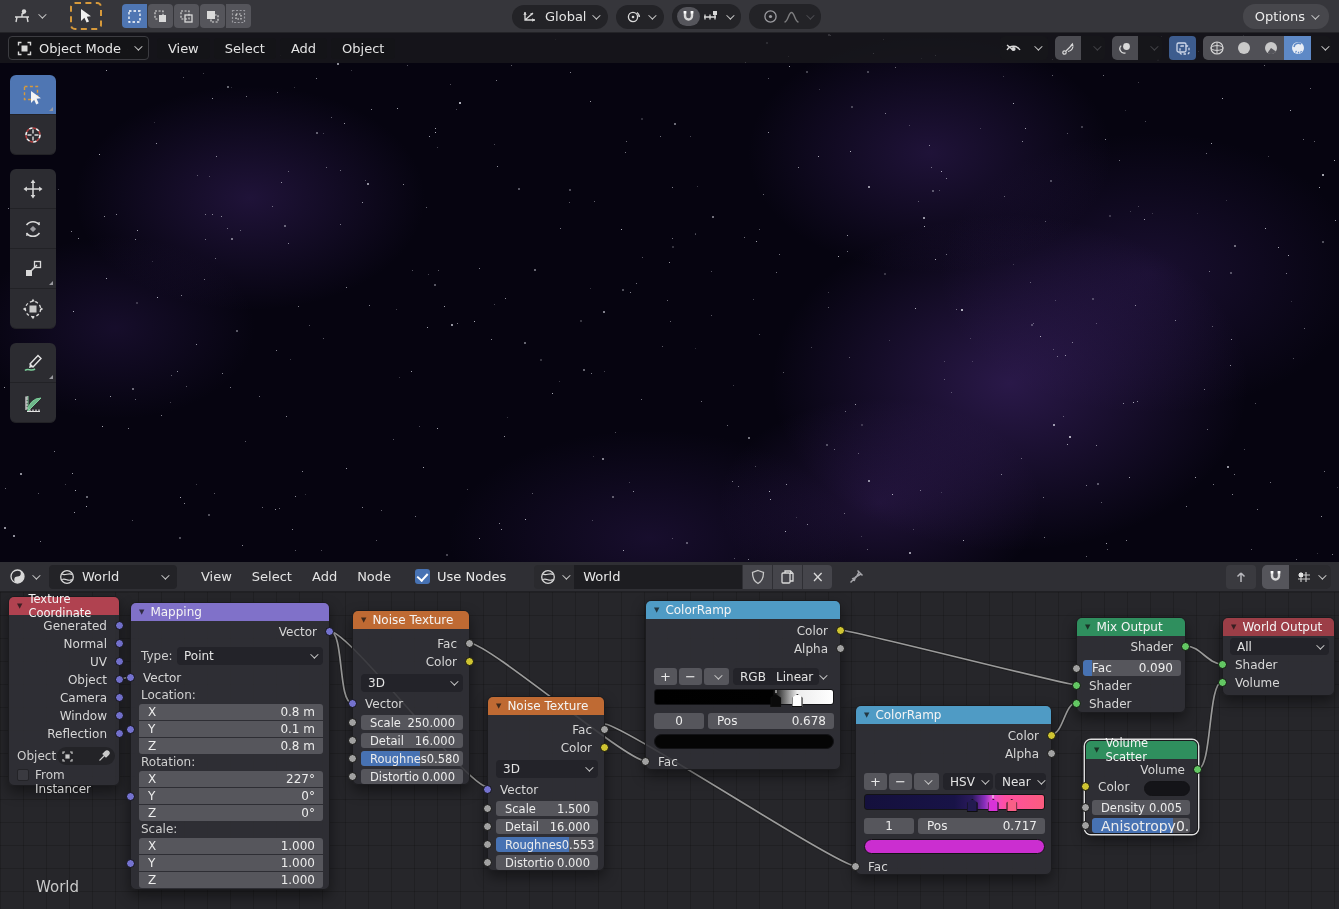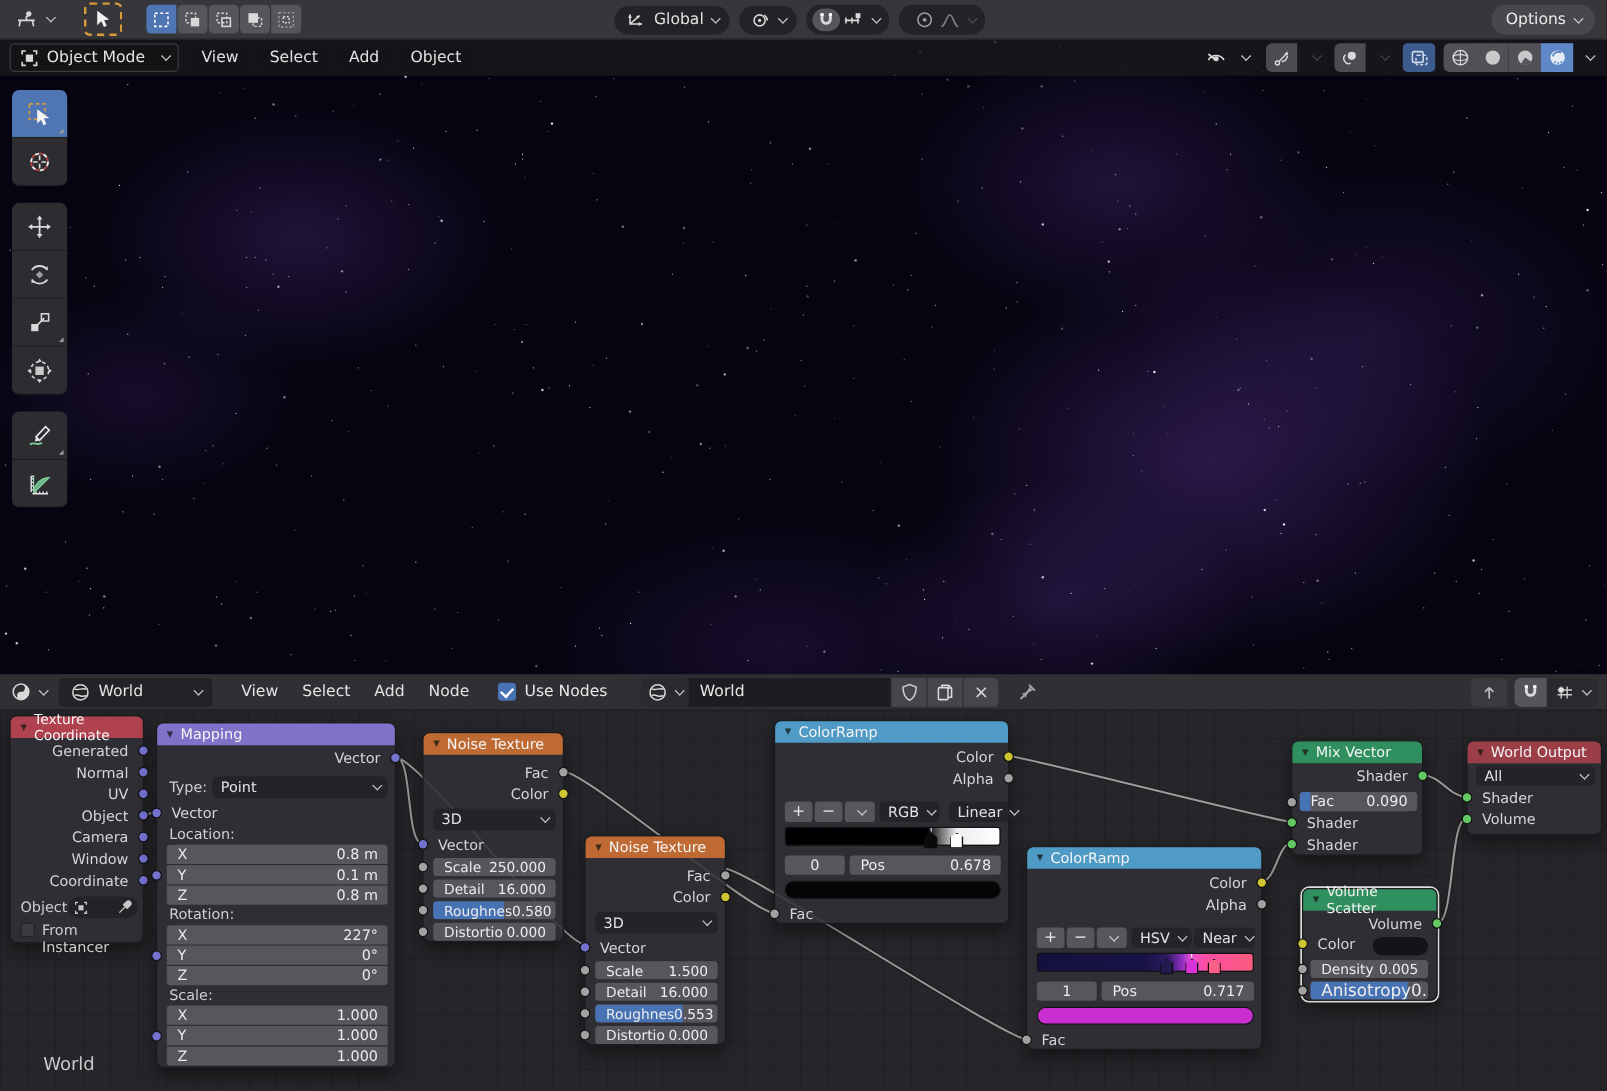--- a/index.html
+++ b/index.html
@@ -931,21 +931,21 @@
       <div class="nhead" style="background: rgb(176, 66, 80);">
         <span class="tri">▼</span>
         <span style="font-size:11.5px;">Texture Coordinate</span>
       </div>
       <span class="ol" style="top:20px;right:12px;">Generated</span>
       <span class="ol" style="top:38px;">Normal</span>
       <span class="ol" style="top:56px;">UV</span>
       <span class="ol" style="top:74px;">Object</span>
       <span class="ol" style="top:92px;">Camera</span>
       <span class="ol" style="top:110px;">Window</span>
-      <span class="ol" style="top:128px;">Coordinate</span>
+      <span class="ol" style="top:128px;">Reflection</span>
       <span class="sock purple out" style="top:24px;"></span>
       <span class="sock purple out" style="top:42px;"></span>
       <span class="sock purple out" style="top:60px;"></span>
       <span class="sock purple out" style="top:78px;"></span>
       <span class="sock purple out" style="top:96px;"></span>
       <span class="sock purple out" style="top:114px;"></span>
       <span class="sock purple out" style="top:132px;"></span>
       <span class="nlabel" style="left:8px;top:152px;">Object</span>
       <span class="field" style="left:48px;top:150px;width:58px;height:18px;background:#232327;border-radius:9px;">
         <svg width="11" height="11" viewBox="0 0 11 11" style="margin-left:5px;">
@@ -1105,21 +1105,21 @@
       <span class="sock grey out" style="top:43px;"></span>
       <span class="opbtn" style="left:8px;top:67px;width:23px;">+</span>
       <span class="opbtn" style="left:33px;top:67px;width:23px;">−</span>
       <span class="opbtn" style="left:58px;top:67px;width:25px;">
           <span class="chev" style="margin-left:0;"></span>
         </span>
       <span class="ndrop" style="left:87px;top:67px;width:50px;height:17px;">
           <span class="fv">RGB</span>
           <span class="chev"></span>
         </span>
-      <span class="ndrop" style="left:145px;top:67px;width:50px;height:17px;">
+      <span class="ndrop" style="left:123px;top:67px;width:50px;height:17px;">
           <span class="fv">Linear</span>
           <span class="chev"></span>
         </span>
       <span class="ramp" style="left: 8px; top: 88px; width: 180px; height: 16px; background: linear-gradient(90deg, rgb(0, 0, 0) 0%, rgb(1, 1, 1) 66%, rgb(237, 237, 237) 80%, rgb(255, 255, 255) 100%);">
           <span class="sel-line" style="left: 67.8%;"></span>
           <span class="ramp-handle" style="left: 67.8%; background: rgb(10, 10, 10);"></span>
           <span class="ramp-handle" style="left: 80%; background: rgb(255, 255, 255);"></span>
         </span>
       <span class="field" style="left:8px;top:112px;width:50px;height:16px;">
           <span class="fv" style="flex:1;text-align:center;padding:0;">0</span>
@@ -1169,21 +1169,21 @@
           <span class="fv">0.717</span>
         </span>
       <span class="swatch" style="left: 8px; top: 133px; width: 181px; height: 15px; background: rgb(203, 46, 208);"></span>
       <span class="il" style="top:152px;">Fac</span>
       <span class="sock grey in" style="top:156px;"></span>
     </div>
 
     <div class="node" style="left:1076px;top:25px;width:110px;height:96px;">
       <div class="nhead" style="background: rgb(47, 143, 94);">
         <span class="tri">▼</span>
-        <span>Mix Vector</span>
+        <span>Mix Output</span>
       </div>
       <span class="ol" style="top:20px;">Shader</span>
       <span class="sock green out" style="top:24px;"></span>
       <span class="field" style="left:6px;top:42px;width:98px;height:16px;">
           <span class="fill" style="width: 9%;"></span>
           <span class="fl">Fac</span>
           <span class="fv">0.090</span>
         </span>
       <span class="sock grey in" style="top:46px;"></span>
       <span class="il" style="top:59px;">Shader</span>

